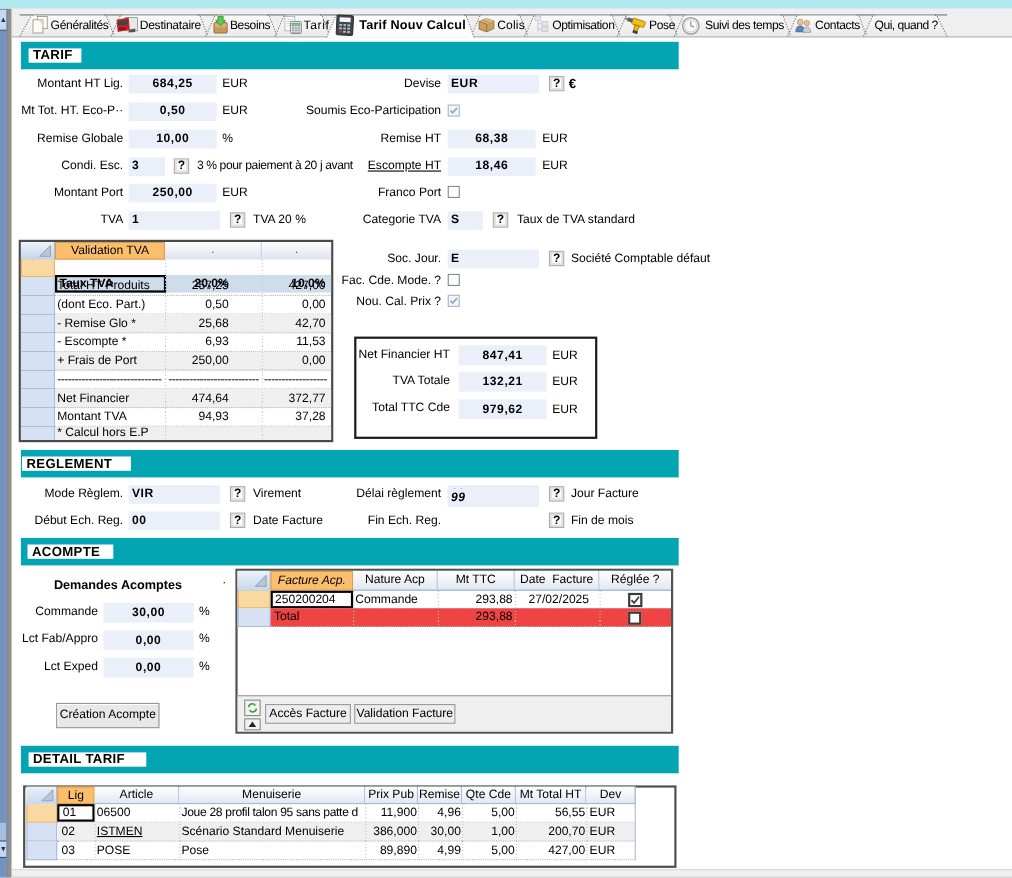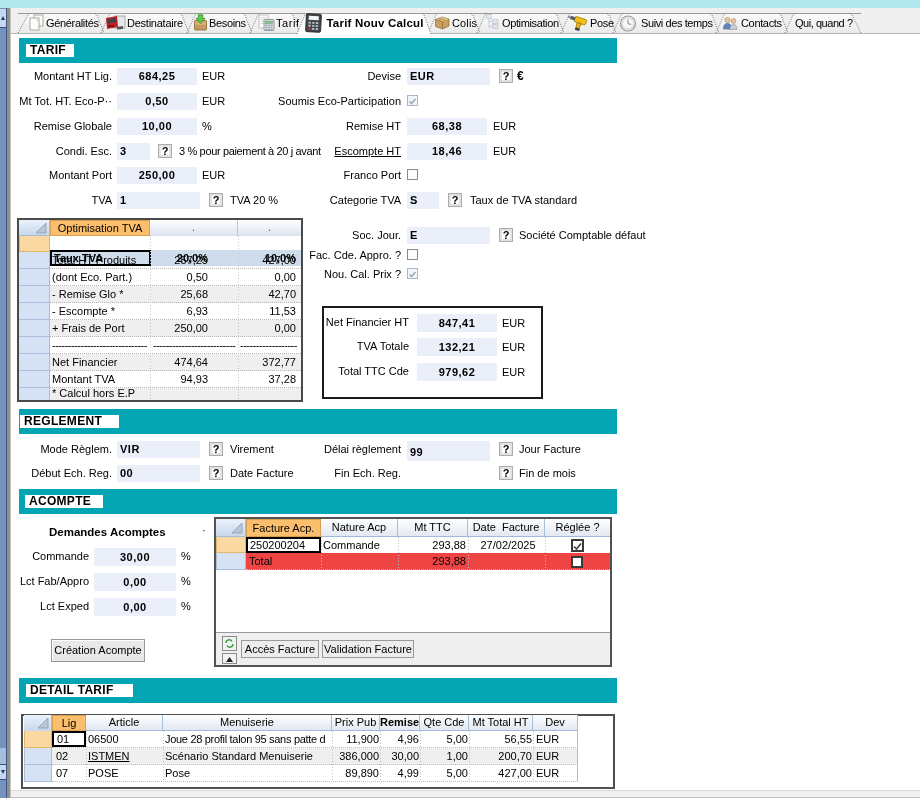--- a/index.html
+++ b/index.html
@@ -266,35 +266,35 @@
 <div class="lbl r" style="left:241px;top:192px;width:160px;">Categorie TVA</div>
 <div class="fld fl" style="left:407px;top:192px;width:29px;">S</div>
 <div class="qb" style="left:448px;top:193px;">?</div>
 <div class="lbl" style="left:470px;top:192px;">Taux de TVA standard</div>
 
 <div class="lbl r" style="left:241px;top:227px;width:160px;">Soc. Jour.</div>
 <div class="fld fl" style="left:407px;top:227px;width:80px;">E</div>
 <div class="qb" style="left:499px;top:228px;">?</div>
 <div class="lbl" style="left:519px;top:227px;">Société Comptable défaut</div>
 
-<div class="lbl r" style="left:241px;top:247px;width:160px;">Fac. Cde. Appro. ?</div>
+<div class="lbl r" style="left:241px;top:247px;width:160px;">Fac. Cde. Mode. ?</div>
 <div class="cb" style="left:407px;top:249px;background:#FBFCFE;"></div>
 
 <div class="lbl r" style="left:241px;top:266px;width:160px;">Nou. Cal. Prix ?</div>
 <div class="cb cbg" style="left:407px;top:268px;"><svg width="9" height="9">
       <polyline points="1.5,4.5 3.5,6.5 7.5,2" fill="none" stroke="#9AA8B8" stroke-width="1.6"></polyline>
     </svg></div>
 
 <div class="abs" style="left:17px;top:218px;width:286px;height:184px;border:2px solid #4A4A4A;background:#fff;box-sizing:border-box;"></div>
 
 <div class="abs" style="left:19px;top:220px;width:31px;height:16px;background:linear-gradient(#EBF2FB,#C8D7EC);border-right:1px solid #A6BBD8;border-bottom:1px solid #A6BBD8;box-sizing:border-box;">
 <svg width="30" height="15">
       <path d="M27,13 L17,13 L27,3 Z" fill="#B8C6D8" stroke="#8A9cB4" stroke-width="0.8"></path>
     </svg></div>
-<div class="abs" style="left:50px;top:220px;width:100px;height:16px;background:#FBBE6C;border:1px solid #DA9E50;box-sizing:border-box;text-align:center;line-height:14px;font-size:11px;">Optimisation TVA</div>
+<div class="abs" style="left:50px;top:220px;width:100px;height:16px;background:#FBBE6C;border:1px solid #DA9E50;box-sizing:border-box;text-align:center;line-height:14px;font-size:11px;">Validation TVA</div>
 <div class="abs" style="left:150px;top:220px;width:88px;height:16px;background:linear-gradient(#FEFEFE,#DCE3EF);border-right:1px solid #B8C8DE;box-sizing:border-box;text-align:center;line-height:16px;font-size:10px;color:#444;">.</div>
 <div class="abs" style="left:238px;top:220px;width:63px;height:16px;background:linear-gradient(#FEFEFE,#DCE3EF);box-sizing:border-box;text-align:center;line-height:16px;font-size:10px;color:#444;">.</div>
 
 <div class="abs" style="left:19px;top:236px;width:31px;height:16px;background:#FAD8A2;border:1px solid #E3B66E;border-top:none;box-sizing:border-box;"></div>
 <div class="abs" style="left:19px;top:252px;width:31px;height:148px;background:#D6E2F3;"></div>
 <div class="abs" style="left:19px;top:252px;width:31px;height:148px;background:repeating-linear-gradient(to bottom,transparent 0,transparent 16px,#A9BEDC 16px,#A9BEDC 17px);border-right:1px solid #A9BEDC;box-sizing:border-box;"></div>
 
 <div class="abs" style="left:50px;top:222px;width:251px;height:16px;background:#CEDCEB;margin-top:28px;">
  <div class="abs" style="left:0;top:0;width:101px;height:16px;border:2px solid #000;box-sizing:border-box;background:#CEDCEB;font-weight:bold;line-height:12px;padding-left:2px;font-size:11px;">Taux TVA</div>
  <div class="abs r" style="left:101px;top:0;width:57px;font-weight:bold;line-height:16px;font-size:11px;">20,0%</div>
@@ -368,21 +368,21 @@
 <div class="lbl r" style="left:241px;top:441px;width:160px;">Délai règlement</div>
 <div class="fld fl" style="left:407px;top:441px;width:80px;">00</div>
 <div class="qb" style="left:499px;top:442px;">?</div>
 <div class="lbl" style="left:519px;top:441px;">Jour Facture</div>
 
 <div class="lbl r" style="left:0px;top:465px;width:112px;">Début Ech. Reg.</div>
 <div class="fld fl" style="left:117px;top:465px;width:80px;">00</div>
 <div class="qb" style="left:209px;top:466px;">?</div>
 <div class="lbl" style="left:230px;top:465px;">Date Facture</div>
 <div class="lbl r" style="left:241px;top:465px;width:160px;">Fin Ech. Reg.</div>
-<div class="fld fl" style="left:407px;top:444px;width:80px;">99</div>
+<div class="fld fl" style="left:407px;top:444px;width:80px;font-style:italic;">99</div>
 <div class="qb" style="left:499px;top:466px;">?</div>
 <div class="lbl" style="left:519px;top:465px;">Fin de mois</div>
 
 <div class="bar" style="top:489px;"></div>
 <div class="blb" style="left:25px;top:495px;width:78px;">ACOMPTE</div>
 
 <div class="lbl" style="left:49px;top:524px;font-weight:bold;font-size:11.5px;">Demandes Acomptes</div>
 <div class="lbl" style="left:202px;top:522px;">·</div>
 
 <div class="lbl r" style="left:0px;top:548px;width:89px;">Commande</div>
@@ -398,21 +398,21 @@
 <div class="abs" style="left:51px;top:639px;width:94px;height:23px;background:#E8E8E8;border:1px solid #979797;box-shadow:inset 1px 1px 0 #fff;box-sizing:border-box;text-align:center;line-height:21px;font-size:11px;">Création Acompte</div>
 
 <div class="abs" style="left:214px;top:517px;width:398px;height:150px;border:2px solid #525252;background:#fff;box-sizing:border-box;"></div>
 <div class="abs" style="left:216px;top:632px;width:394px;height:33px;background:#EFEFEF;border-top:1px solid #9a9a9a;box-sizing:border-box;"></div>
 
 <div class="abs" style="left:216px;top:519px;width:394px;height:18px;background:linear-gradient(#FEFEFE,#E2E8F2);border-bottom:1px solid #9FBBD8;box-sizing:border-box;"></div>
 <div class="abs" style="left:216px;top:519px;width:30px;height:17px;background:linear-gradient(#EBF2FB,#C8D7EC);border-right:1px solid #A6BBD8;box-sizing:border-box;">
 <svg width="29" height="16">
       <path d="M26,14 L16,14 L26,4 Z" fill="#B8C6D8" stroke="#8A9cB4" stroke-width="0.8"></path>
     </svg></div>
-<div class="abs" style="left:246px;top:519px;width:75px;height:18px;background:#FBBE6C;border:1px solid #DA9E50;box-sizing:border-box;text-align:center;line-height:16px;font-size:11px;">Facture Acp.</div>
+<div class="abs" style="left:246px;top:519px;width:75px;height:18px;background:#FBBE6C;border:1px solid #DA9E50;box-sizing:border-box;text-align:center;line-height:16px;font-size:11px;font-style:italic;">Facture Acp.</div>
 <div class="ach" style="left:321px;width:77px;">Nature Acp</div>
 <div class="ach" style="left:398px;width:70px;">Mt TTC</div>
 <div class="ach" style="left:468px;width:77px;">Date&nbsp; Facture</div>
 <div class="ach" style="left:545px;width:65px;border-right:none;">Réglée ?</div>
 
 <div class="abs" style="left:216px;top:537px;width:30px;height:16px;background:#FAD8A2;border:1px solid #E3B66E;border-top:none;box-sizing:border-box;"></div>
 <div class="abs" style="left:246px;top:537px;width:364px;height:17px;border-bottom:1px dotted #BDBDBD;box-sizing:border-box;font-size:11px;line-height:16px;">
  <div class="abs" style="left:0;top:0;width:75px;height:16px;border:2px solid #000;box-sizing:border-box;line-height:12px;padding-left:2px;background:#fff;">250200204</div>
  <div class="abs" style="left:77px;top:0;">Commande</div>
  <div class="abs r" style="left:132px;top:0;width:88px;">293,88</div>
@@ -453,21 +453,21 @@
 <div class="abs" style="left:21px;top:714px;width:594px;height:75px;border:2px solid #4F4F4F;background:#fff;box-sizing:border-box;"></div>
 
 <div class="abs" style="left:24px;top:715px;width:28px;height:16px;background:linear-gradient(#EBF2FB,#C8D7EC);border-right:1px solid #A6BBD8;box-sizing:border-box;">
 <svg width="27" height="15">
       <path d="M24,13 L14,13 L24,3 Z" fill="#B8C6D8" stroke="#8A9cB4" stroke-width="0.8"></path>
     </svg></div>
 <div class="abs" style="left:52px;top:715px;width:34px;height:16px;background:#FBBE6C;border:1px solid #DA9E50;box-sizing:border-box;text-align:center;line-height:14px;font-size:11px;">Lig</div>
 <div class="dth" style="left:86px;width:77px;">Article</div>
 <div class="dth" style="left:163px;width:169px;">Menuiserie</div>
 <div class="dth" style="left:332px;width:48px;">Prix Pub</div>
-<div class="dth" style="left:380px;width:40px;font-weight:bold;">Remise</div>
+<div class="dth" style="left:380px;width:40px;">Remise</div>
 <div class="dth" style="left:420px;width:49px;">Qte Cde</div>
 <div class="dth" style="left:469px;width:64px;">Mt Total HT</div>
 <div class="dth" style="left:533px;width:45px;">Dev</div>
 
 <div class="abs" style="left:24px;top:731px;width:28px;height:17px;background:#FAD8A2;border:1px solid #E3B66E;border-top:none;box-sizing:border-box;"></div>
 <div class="abs" style="left:24px;top:748px;width:28px;height:17px;background:#D6E2F3;border:1px solid #A9BEDC;border-top:none;box-sizing:border-box;"></div>
 <div class="abs" style="left:24px;top:765px;width:28px;height:17px;background:#D6E2F3;border:1px solid #A9BEDC;border-top:none;box-sizing:border-box;"></div>
 
 <div class="dtr" style="top:731px;">
  <span style="left:0;width:34px;height:16px;border:2px solid #000;box-sizing:border-box;line-height:12px;padding-left:3px;background:#fff;">01</span>
@@ -483,21 +483,21 @@
  <span style="left:4px;">02</span>
  <span style="left:36px;text-decoration:underline;">ISTMEN</span>
  <span style="left:113px;">Scénario Standard Menuiserie</span>
  <span style="left:270px;width:57px;text-align:right;">386,000</span>
  <span style="left:318px;width:49px;text-align:right;">30,00</span>
  <span style="left:366px;width:50px;text-align:right;">1,00</span>
  <span style="left:410px;width:70px;text-align:right;">200,70</span>
  <span style="left:484px;">EUR</span>
 </div>
 <div class="dtr" style="top:765px;">
- <span style="left:4px;">07</span>
+ <span style="left:4px;">03</span>
  <span style="left:36px;">POSE</span>
  <span style="left:113px;">Pose</span>
  <span style="left:270px;width:57px;text-align:right;">89,890</span>
  <span style="left:318px;width:49px;text-align:right;">4,99</span>
  <span style="left:366px;width:50px;text-align:right;">5,00</span>
  <span style="left:410px;width:70px;text-align:right;">427,00</span>
  <span style="left:484px;">EUR</span>
 </div>
 
 <div class="dts" style="left:86px;"></div>

